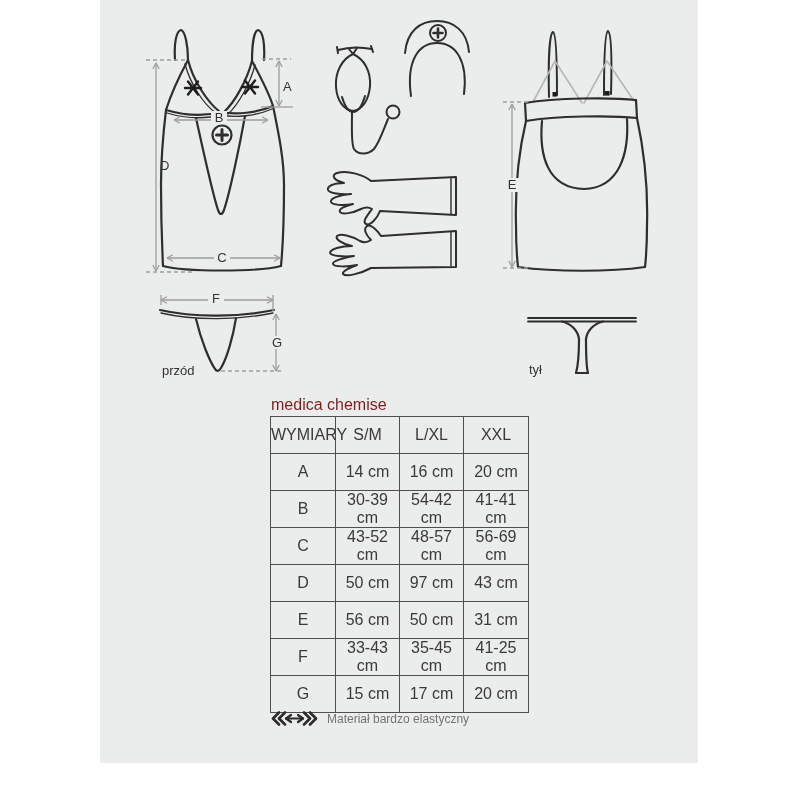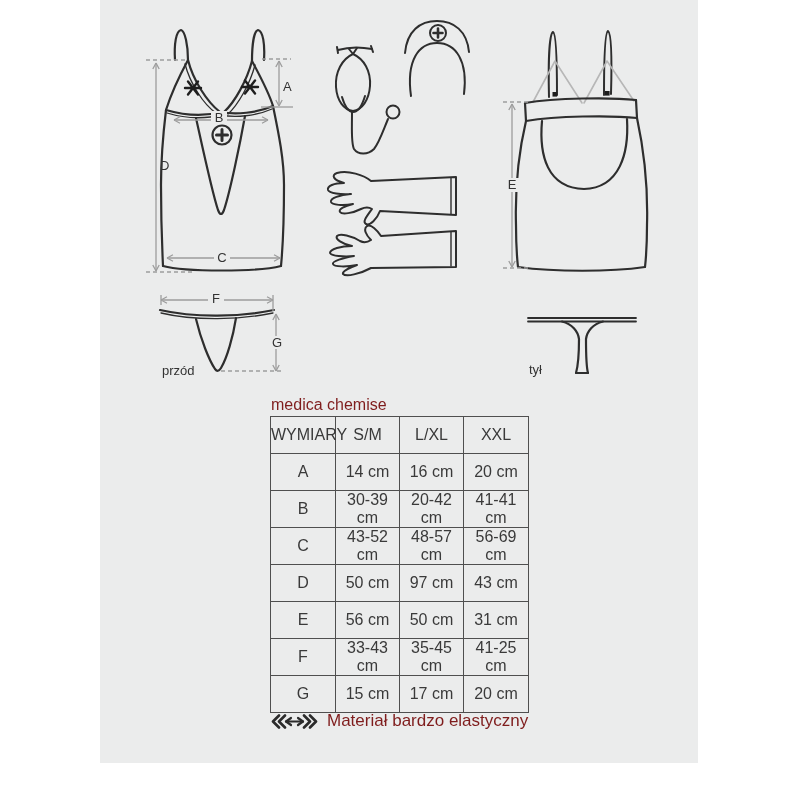--- a/index.html
+++ b/index.html
@@ -13,21 +13,21 @@
 
   #table-block{position:absolute;left:270px;top:396px;width:259px;}
   #table-title{font-size:16px;color:#7f1d1d;margin:0 0 2px 1px;}
   table.size{border-collapse:collapse;table-layout:fixed;width:258px;}
   table.size th, table.size td{
     border:1px solid #4f4f4f;height:36px;text-align:center;vertical-align:middle;
     font-size:16px;font-weight:normal;color:#3a3a3a;padding:0;background:transparent;}
   .col0{width:65px}.col1{width:64px}.col2{width:64px}.col3{width:65px}
 
   #footer-note{position:absolute;left:271px;top:711px;display:flex;align-items:center;gap:9px;}
-  #footer-note span{font-size:17px;color:#7f1d1d;}
+  #footer-note span{font-size:12px;color:#737373;}
 </style>
 </head>
 <body>
 
 <div id="stage">
   <div id="panel"></div>
 
   <svg id="art" viewBox="0 0 800 800">
 
     <g stroke="#2e2e2e" stroke-width="2.2" fill="none" stroke-linecap="round" stroke-linejoin="round">
@@ -199,21 +199,21 @@
       <tbody>
         <tr>
           <td>A</td>
           <td>14 cm</td>
           <td>16 cm</td>
           <td>20 cm</td>
         </tr>
         <tr>
           <td>B</td>
           <td>30-39 cm</td>
-          <td>20-42 cm</td>
+          <td>54-42 cm</td>
           <td>41-41 cm</td>
         </tr>
         <tr>
           <td>C</td>
           <td>43-52 cm</td>
           <td>48-57 cm</td>
           <td>56-69 cm</td>
         </tr>
         <tr>
           <td>D</td>

